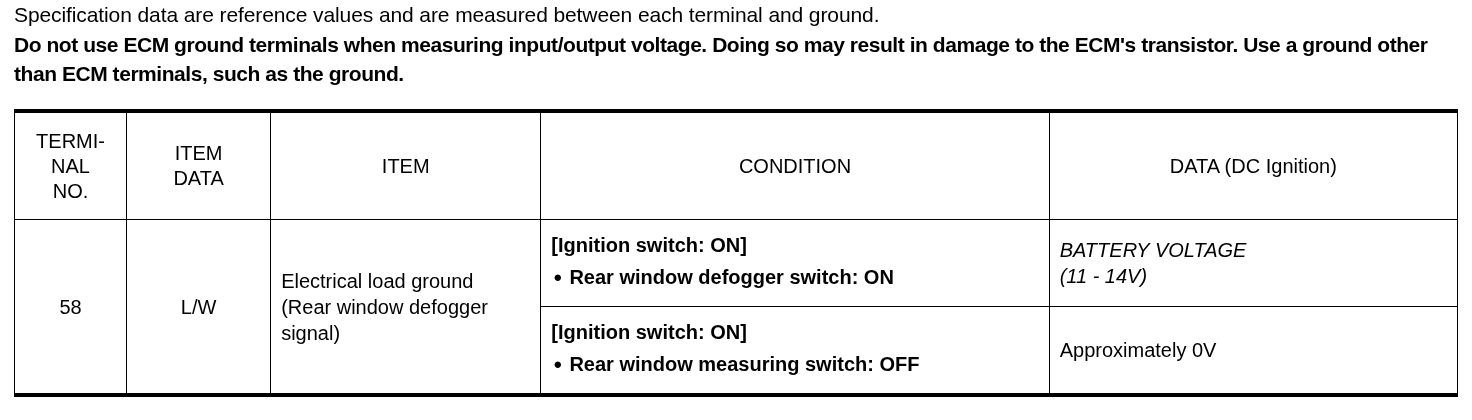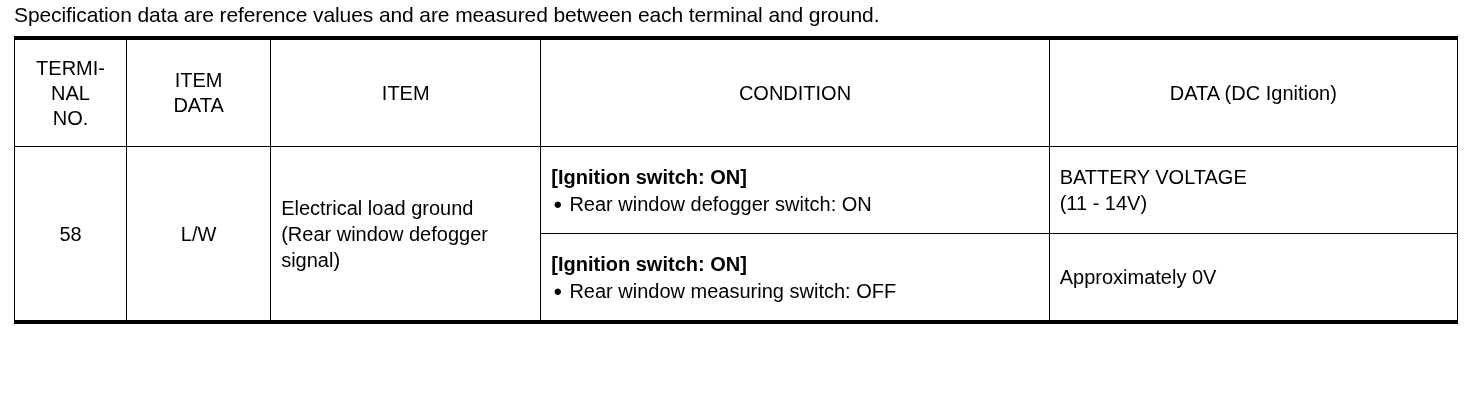--- a/index.html
+++ b/index.html
@@ -34,21 +34,21 @@
     letter-spacing: -0.1px;
   }
   .caution-body {
     font-size: 21px;
     line-height: 29px;
     font-weight: bold;
     letter-spacing: -0.45px;
     width: 1446px;
   }
   table.spec {
-    margin-top: 6px;
+    margin-top: 21px;
     border-collapse: collapse;
     width: 1444px;
     table-layout: fixed;
   }
   table.spec td {
     border: 1px solid #000;
     vertical-align: middle;
     padding: 6px 10px;
     font-size: 20px;
     line-height: 26px;
@@ -79,42 +79,45 @@
     line-height: 29px;
     padding-left: 14px;
   }
   .cond-title {
     font-weight: bold;
     font-size: 20px;
     line-height: 28px;
   }
   .cond-bullet {
     font-size: 20px;
-    line-height: 26px;
+    line-height: 36px;
     padding-left: 2px;
+    font-weight: bold;
   }
   .cond-bullet .dot {
     font-size: 15px;
     vertical-align: 2px;
     margin-right: 7px;
   }
   .data-two {
     line-height: 27px;
+    font-style: italic;
   }
   .row-body td { height: 74px; }
   .tight { padding-top: 10px; padding-bottom: 10px; }
 </style>
 </head>
 <body>
 
 <div class="page">
 
   <div class="intro-line">Specification data are reference values and are measured between each terminal and ground.</div>
 
 
+  <div class="caution-body">Do not use ECM ground terminals when measuring input/output voltage. Doing so may result in damage to the ECM's transistor. Use a ground other than ECM terminals, such as the ground.</div>
 
   <table class="spec">
     <colgroup>
       <col class="col-term">
         <col class="col-wire">
         <col class="col-item">
         <col class="col-cond">
         <col class="col-data">
     </colgroup>
     <tbody>

